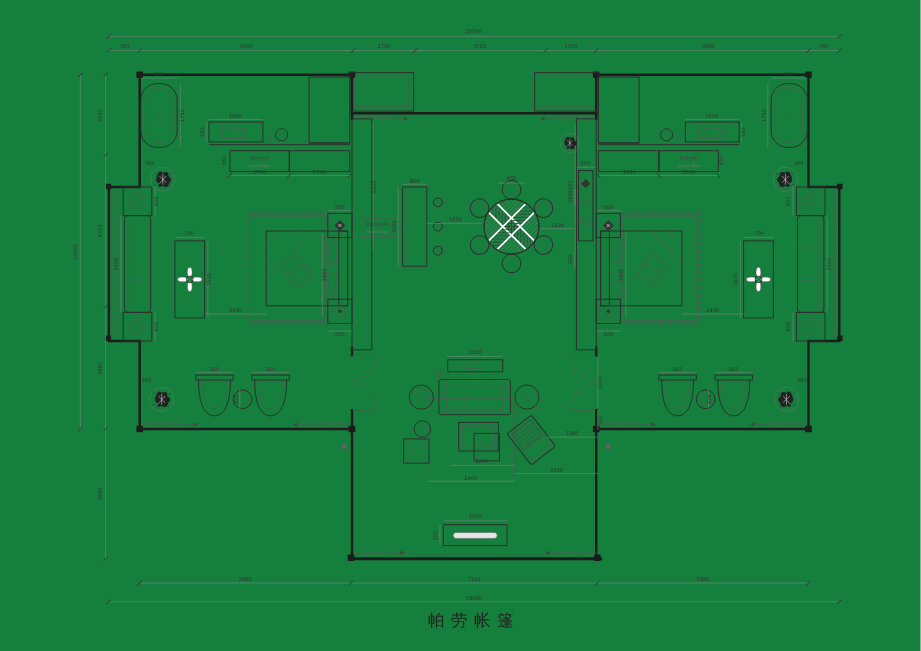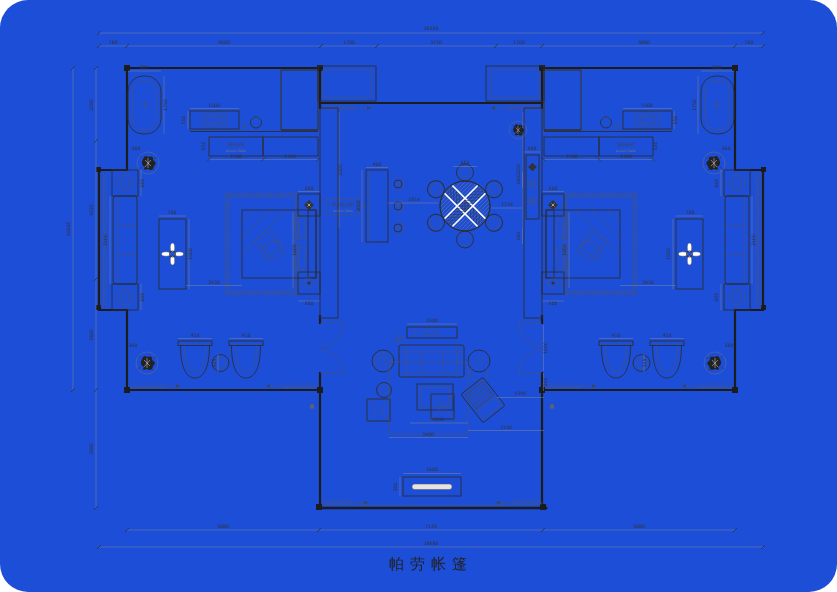--- a/index.html
+++ b/index.html
@@ -1,17 +1,17 @@
 <!DOCTYPE html>
 <html><head>
 <meta charset="utf-8">
 <style>
   html,body{margin:0;padding:0;background:#fff;}
-  .stage{position:relative;width:837px;height:592px;background:#1d4ed8;overflow:hidden;
-         font-family:"DejaVu Sans",sans-serif;border-radius:28px;}
+  .stage{position:relative;width:837px;height:592px;background:#15803d;overflow:hidden;
+         font-family:"DejaVu Sans",sans-serif;}
   svg{position:absolute;left:0;top:0;}
   .wall{stroke:#1c1c1c;stroke-width:2.2;fill:none;stroke-linecap:square}
   .wall2{stroke:#1c1c1c;stroke-width:2.6;fill:none;stroke-linecap:square}
   .ln{stroke:#2e2e2e;stroke-width:0.9;fill:none}
   .thin{stroke:#555;stroke-width:0.5;fill:none}
   .dln{stroke:#8a8a8a;stroke-width:0.45;fill:none}
   .tick{stroke:#333;stroke-width:0.9;fill:none}
   .blk{fill:#1c1c1c;stroke:none}
   .deco{fill:#333;stroke:none}
   .petal{fill:#fff;stroke:#555;stroke-width:0.5}

